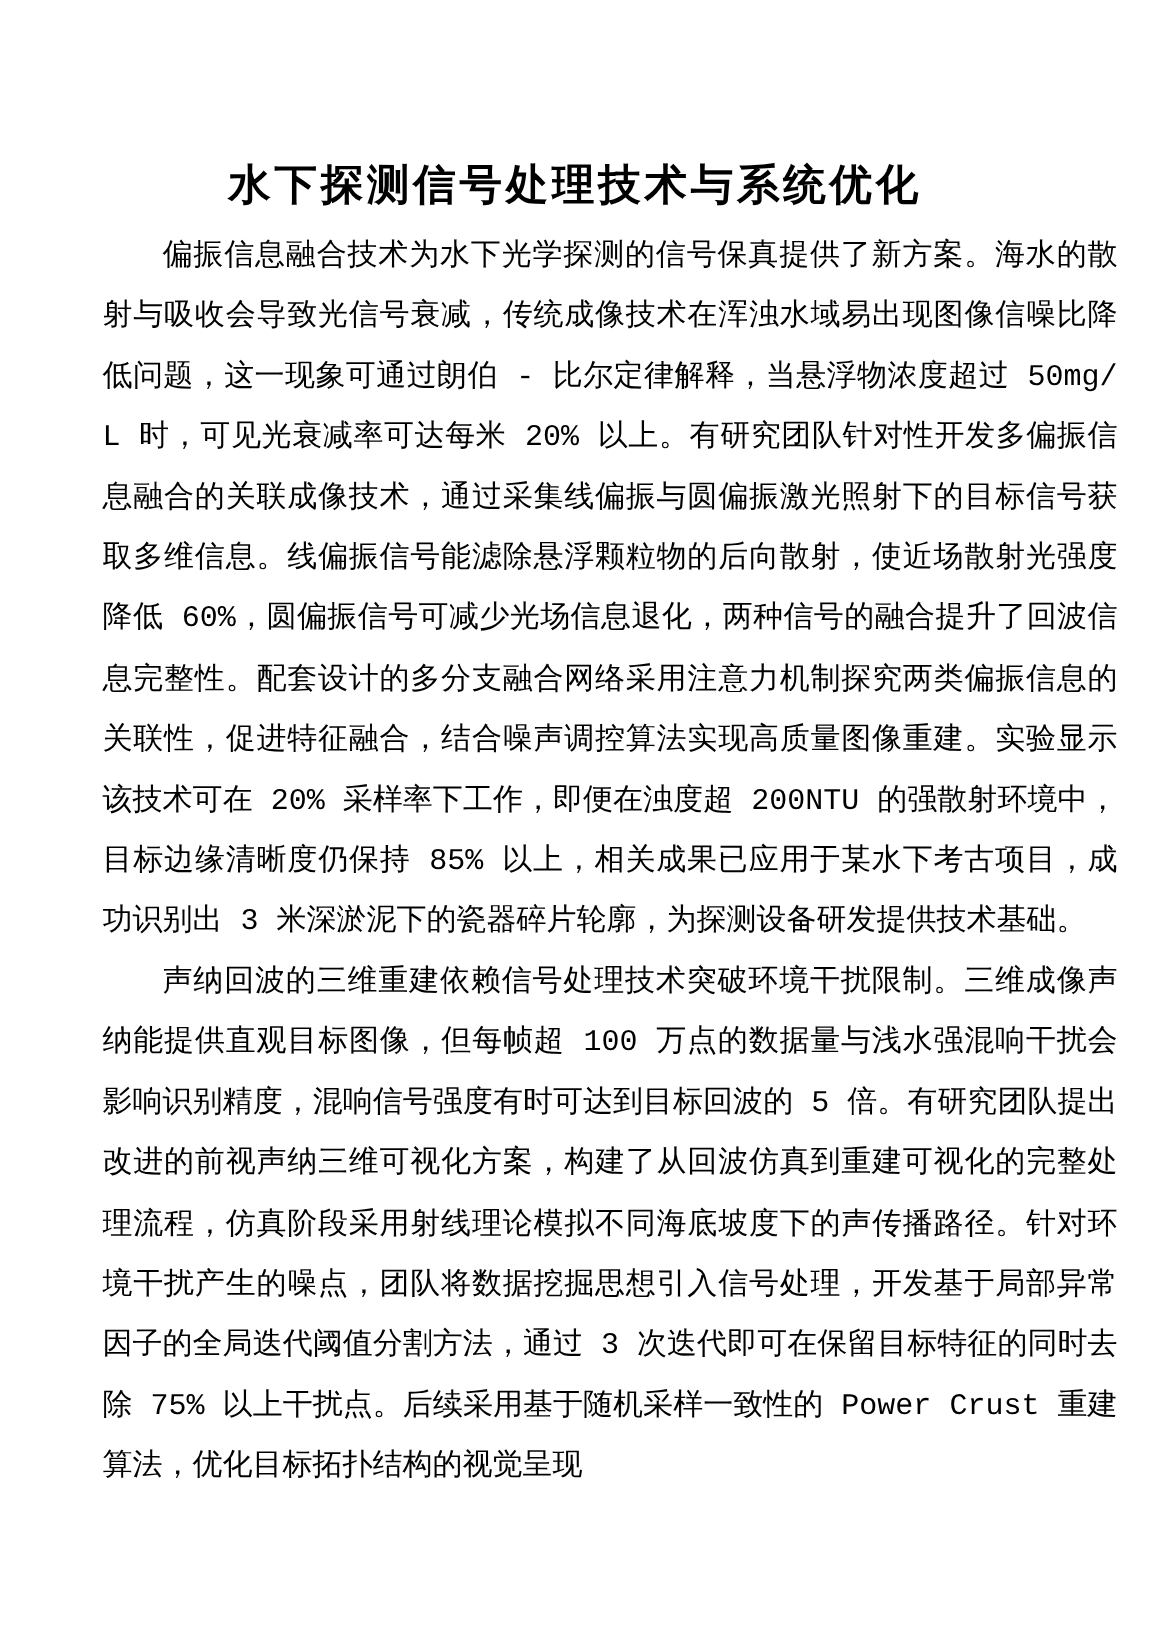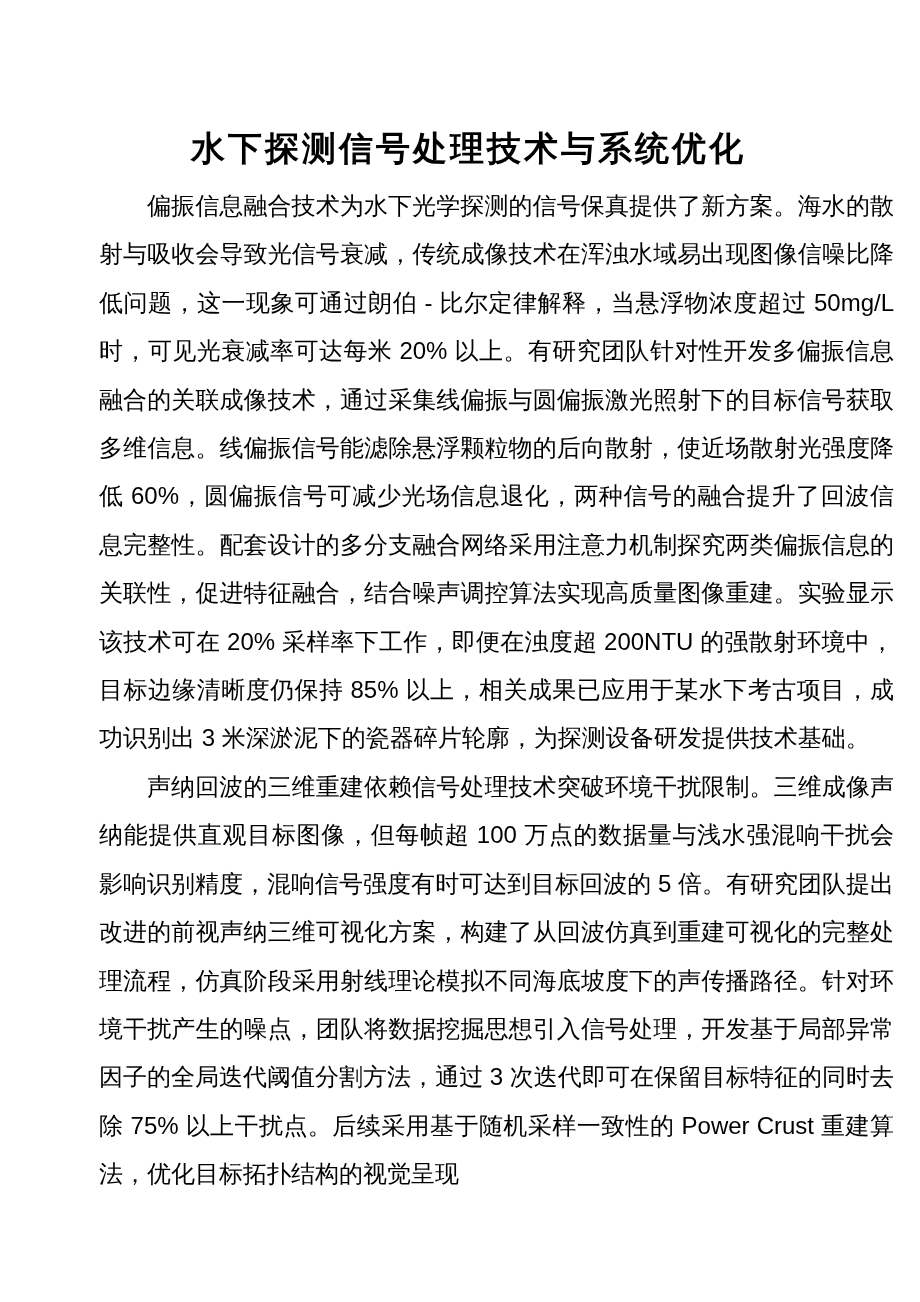--- a/index.html
+++ b/index.html
@@ -9,42 +9,41 @@
   }
 
   .page {
     position: relative;
     width: 920px;
     height: 1302px;
     background: #ffffff;
     overflow: hidden;
     font-family: "Liberation Serif", serif;
     color: #000000;
-    padding-left: 17px;
   }
 
   .title {
     margin-top: 126px;
     text-align: center;
     font-family: "Liberation Sans", "DejaVu Sans", sans-serif;
     font-weight: 700;
     font-size: 34px;
     line-height: 44px;
     letter-spacing: 3px;
     color: #000000;
   }
 
   .body {
     margin-top: 12px;
     margin-left: 82px;
     margin-right: 26px;
   }
 
   .para {
-    font-family: Liberation Sans, sans-serif;
+    font-family: Liberation Mono, monospace;
     font-size: 24px;
     line-height: 48.4px;
     text-align: justify;
     text-justify: inter-character;
     text-indent: 2em;
     color: #000000;
     word-break: break-all;
   }
 </style>
 </head>

